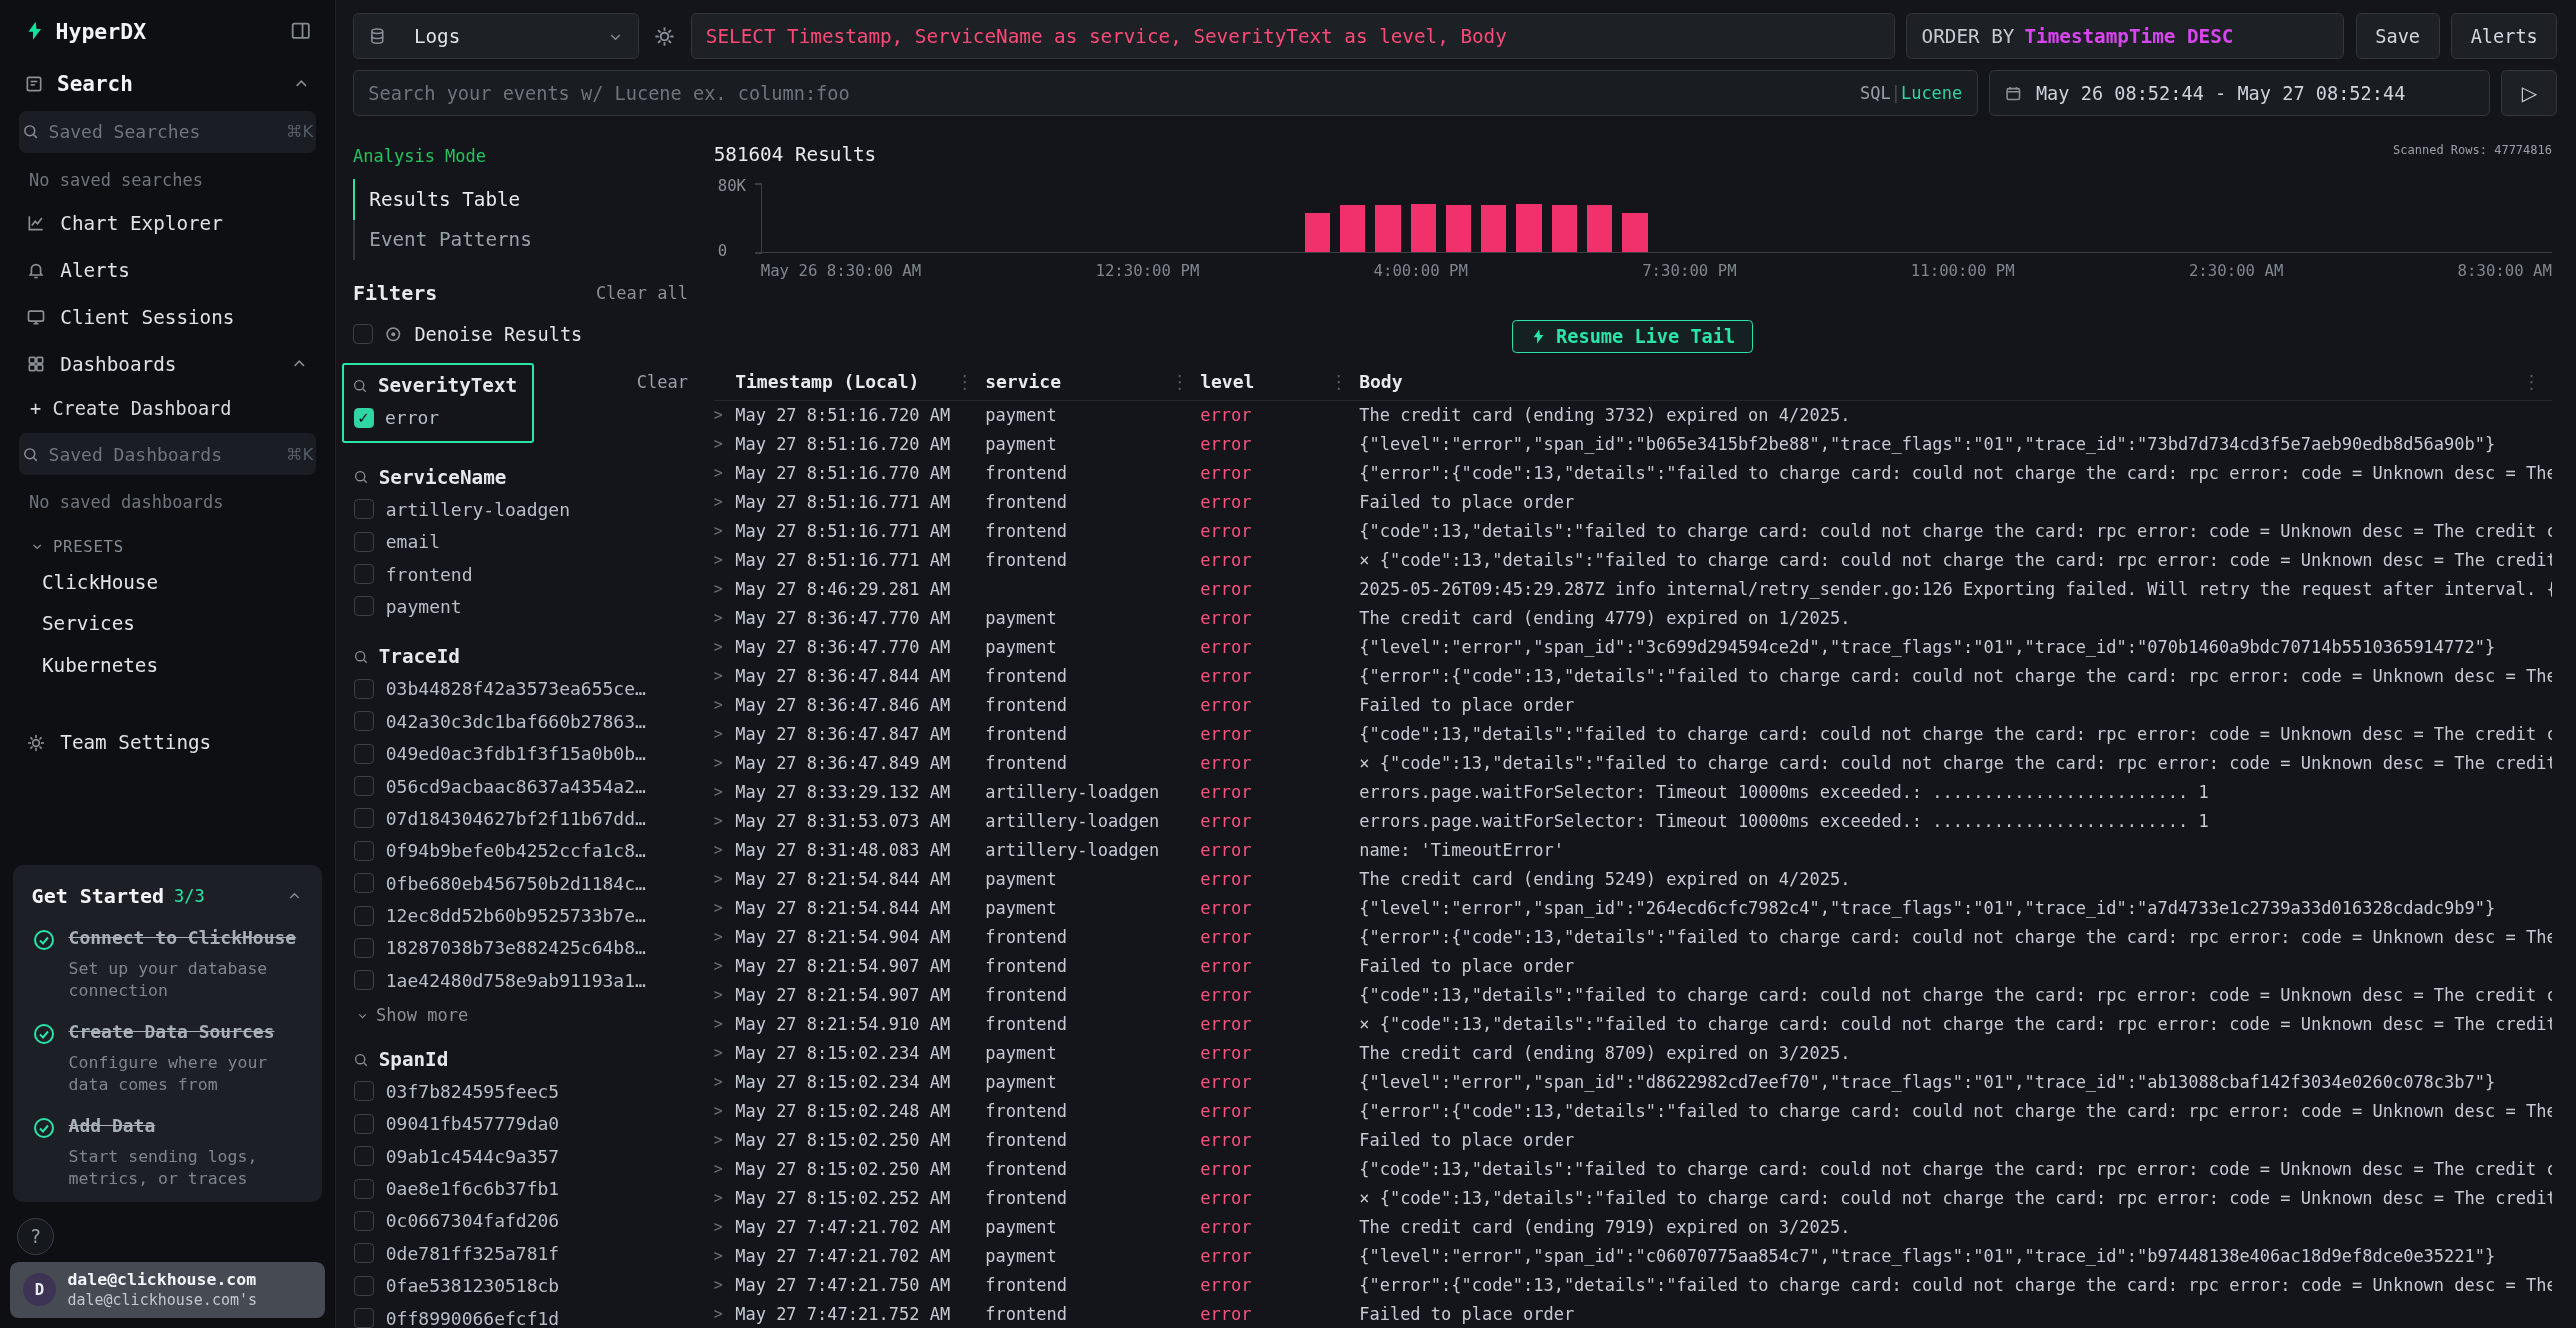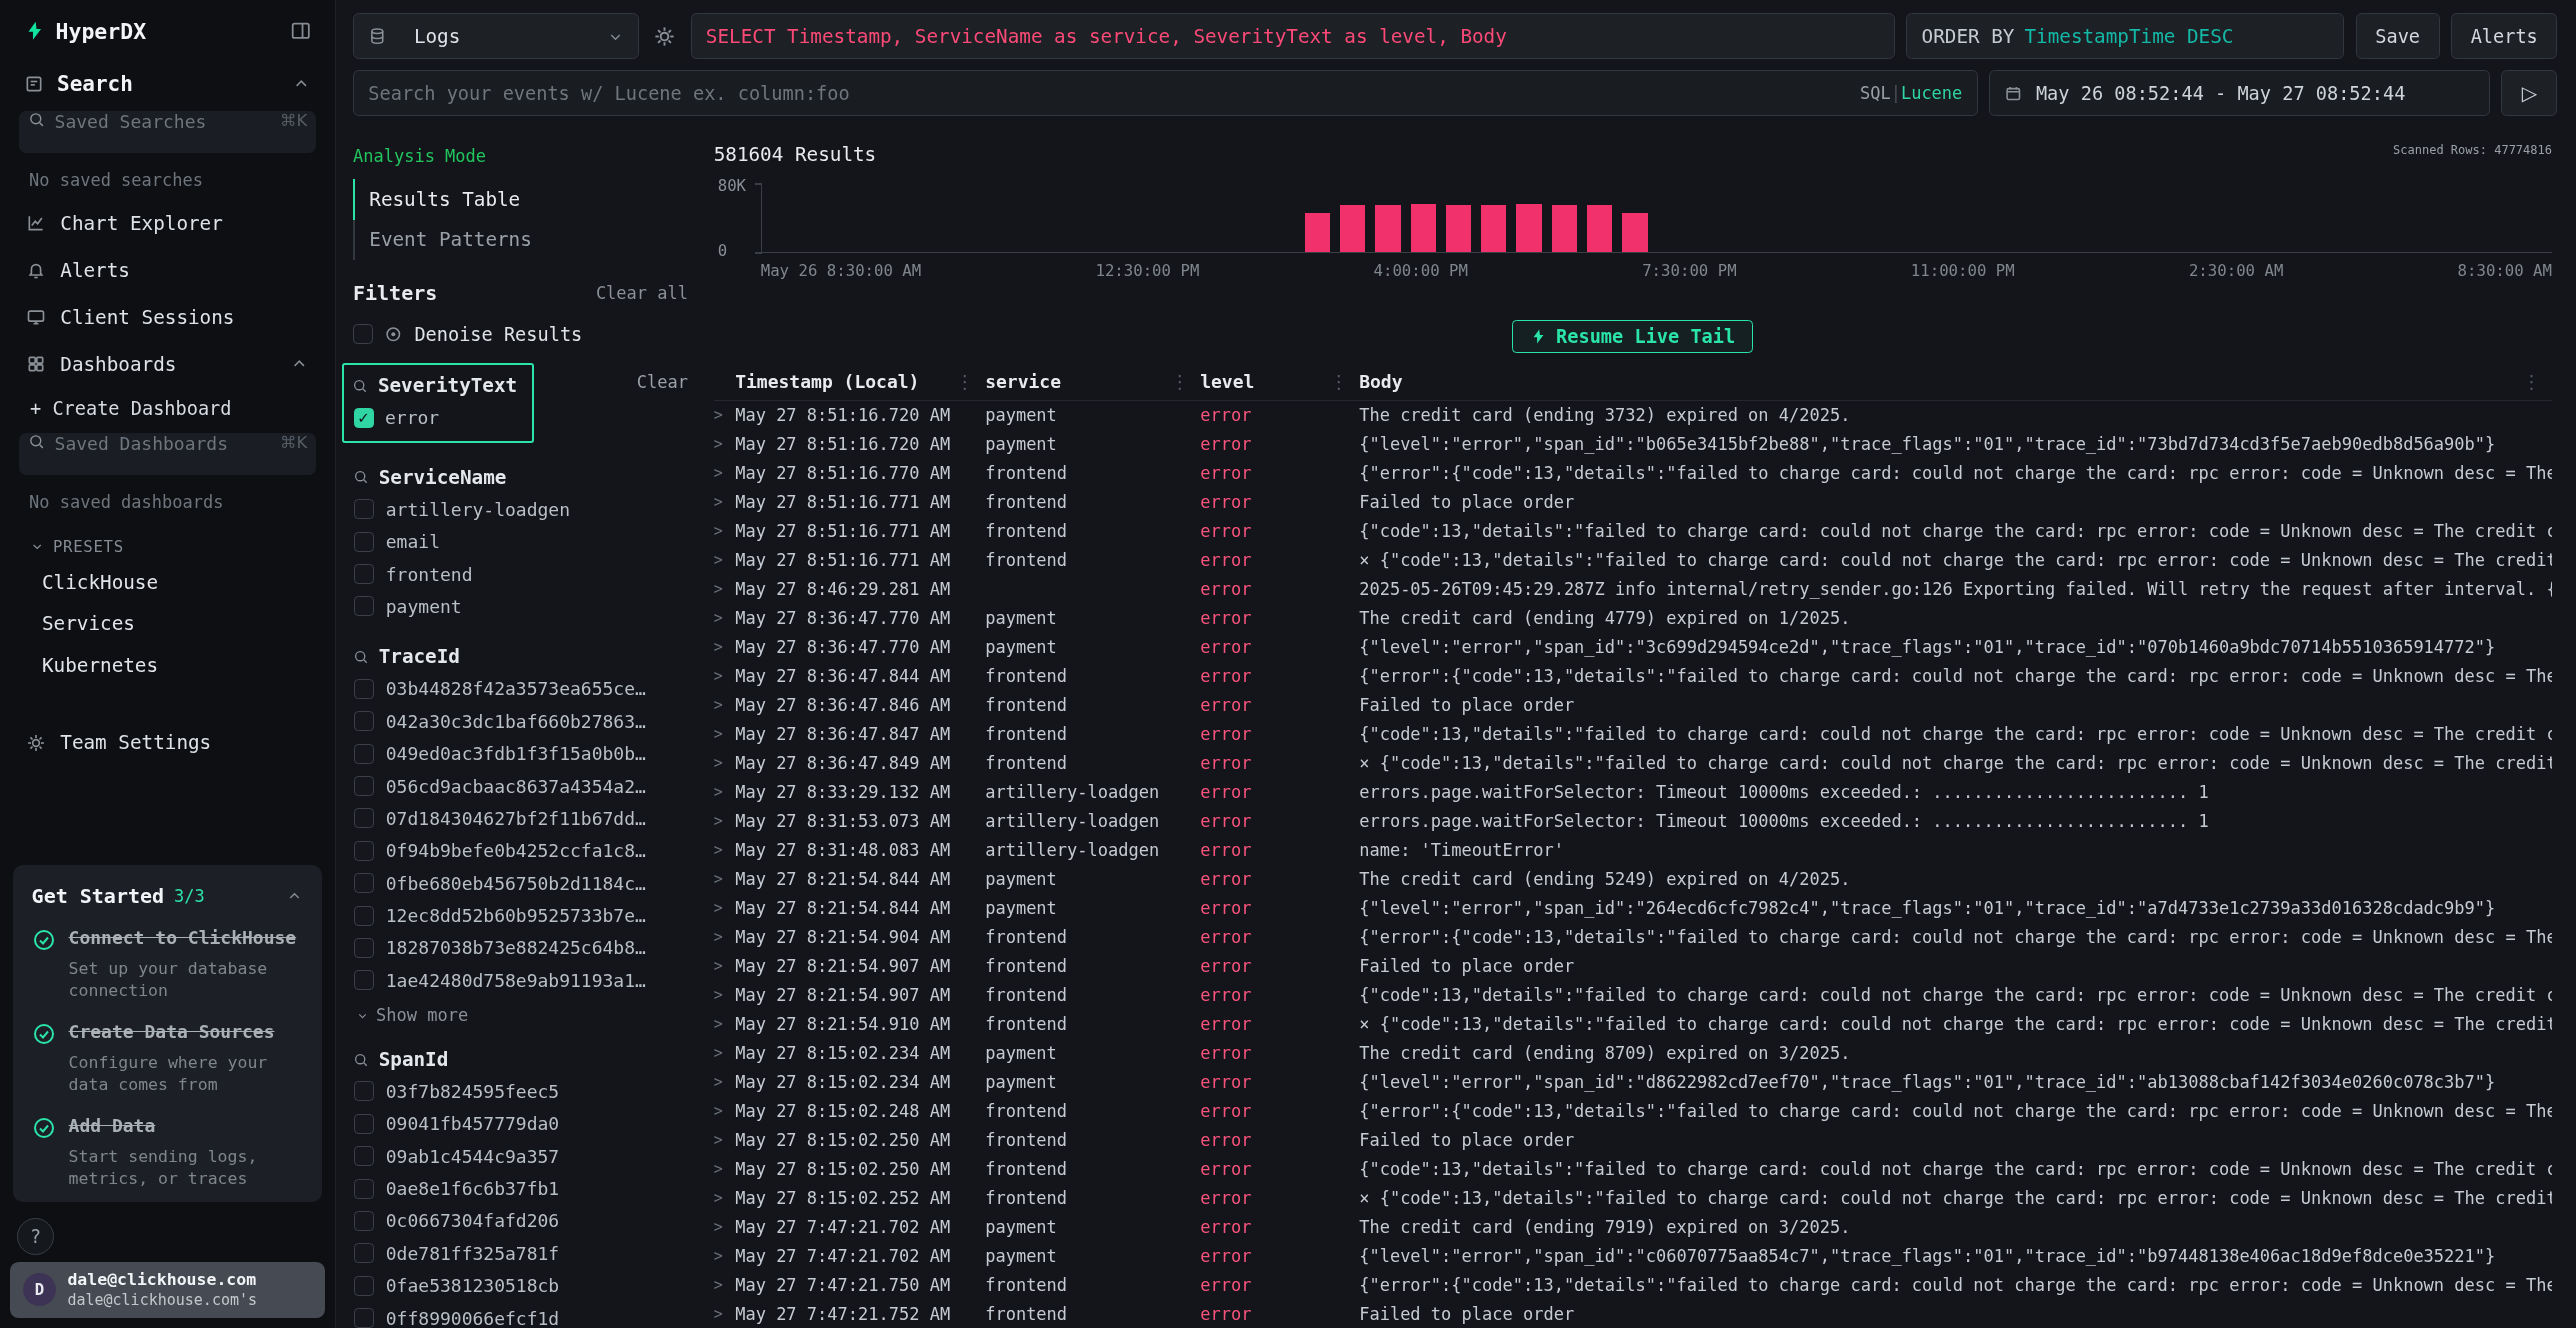--- a/index.html
+++ b/index.html
@@ -12,21 +12,21 @@
     display:flex; flex-direction:column; overflow:hidden; }
   .brand-row { display:flex; align-items:center; padding:18.6px 24px 10px 24px; }
   .brand { display:flex; align-items:center; gap:10px; font-size:21.5px; font-weight:bold; color:#f2f4f7; }
   .brand svg { color:#12e39c; }
   .panel-toggle { margin-left:auto; color:#858b93; display:flex; }
   .side-section { display:flex; align-items:center; gap:13px; padding:18.6px 24px 7.2px 24px;
     color:#f2f4f7; font-size:21px; font-weight:bold; }
   .side-section .chev { margin-left:auto; color:#858b93; display:flex; }
   .icon { display:inline-flex; color:#8a9096; flex:none; }
   .pill-search { margin:7.2px 18.6px 2.9px 18.6px; height:42px; background:#1a1d23; border-radius:7.2px;
-    display:flex; gap:10px; padding:0 9px; color:#6f757d; font-size:18px; }
+    display:flex; align-items:center; gap:10px; padding:0 3px; color:#6f757d; font-size:18px; }
   .pill-search .kbd { margin-left:auto; color:#565c64; font-family:"DejaVu Sans",sans-serif; font-size:16.5px; }
   .side-empty { padding:14.3px 29px 10px 29px; color:#6f757d; font-size:17px; }
   .nav-item { display:flex; align-items:center; gap:14.3px; padding:12px 26px; font-size:19.3px; color:#dfe3e8; }
   .nav-item .chev { margin-left:auto; color:#858b93; display:flex; }
   .sub-link { padding:10px 26px 7.2px 30px; font-size:18.6px; color:#d7dbe1; }
   .presets-row { display:flex; align-items:center; gap:8.6px; padding:14.3px 26px 5.7px 30px;
     font-size:15.7px; letter-spacing:0.7px; color:#868c94; }
   .preset-item { padding:9.3px 26px 9.3px 42px; font-size:19.3px; color:#e2e5ea; }
   .team-settings { margin-top:33px; }
 
@@ -55,21 +55,21 @@
   .hrow { display:flex; align-items:center; gap:11.4px; margin-bottom:11.4px; }
   .input { background:#1d2025; border:0.7px solid #32363d; border-radius:5.7px; height:46px;
     display:flex; align-items:center; padding:0 14.3px; font-size:19.3px; }
   .src-select { width:286px; gap:27px; color:#dfe3e8; }
   .src-select .chev { margin-left:auto; color:#858b93; display:flex; }
   .icon-btn { display:flex; color:#8a9096; padding:0 2.9px; }
   .sql-input { flex:1; overflow:hidden; }
   .sql-text { color:#fb4a77; white-space:nowrap; }
   .order-input { width:438px; gap:0; overflow:hidden; white-space:nowrap; }
   .order-prefix { color:#c6cbd3; margin-right:10px; }
-  .order-value { color:#14b8a6; }
+  .order-value { color:#d946ef;font-weight:bold; }
   .btn { background:#1d2025; border:0.7px solid #32363d; border-radius:5.7px; height:46px;
     display:flex; align-items:center; justify-content:center; padding:0 18.6px; font-size:18.6px; color:#d4d8de; }
   .search-input { flex:1; gap:11.4px; background:#191c21; }
   .placeholder { color:#6f757d; font-size:18.6px; }
   .lang-toggle { margin-left:auto; display:flex; font-size:17px; align-items:center; }
   .lang-sql { color:#9aa0a8; }
   .lang-div { color:#4a4f56; }
   .lang-lucene { color:#2fd6a3; }
   .date-input { width:501px; gap:13px; background:#191c21; color:#ced3da; font-size:18.6px; }
   .play-btn { width:56px; padding:0; font-size:20px; color:#ced3da; font-family:"DejaVu Sans",sans-serif; }

